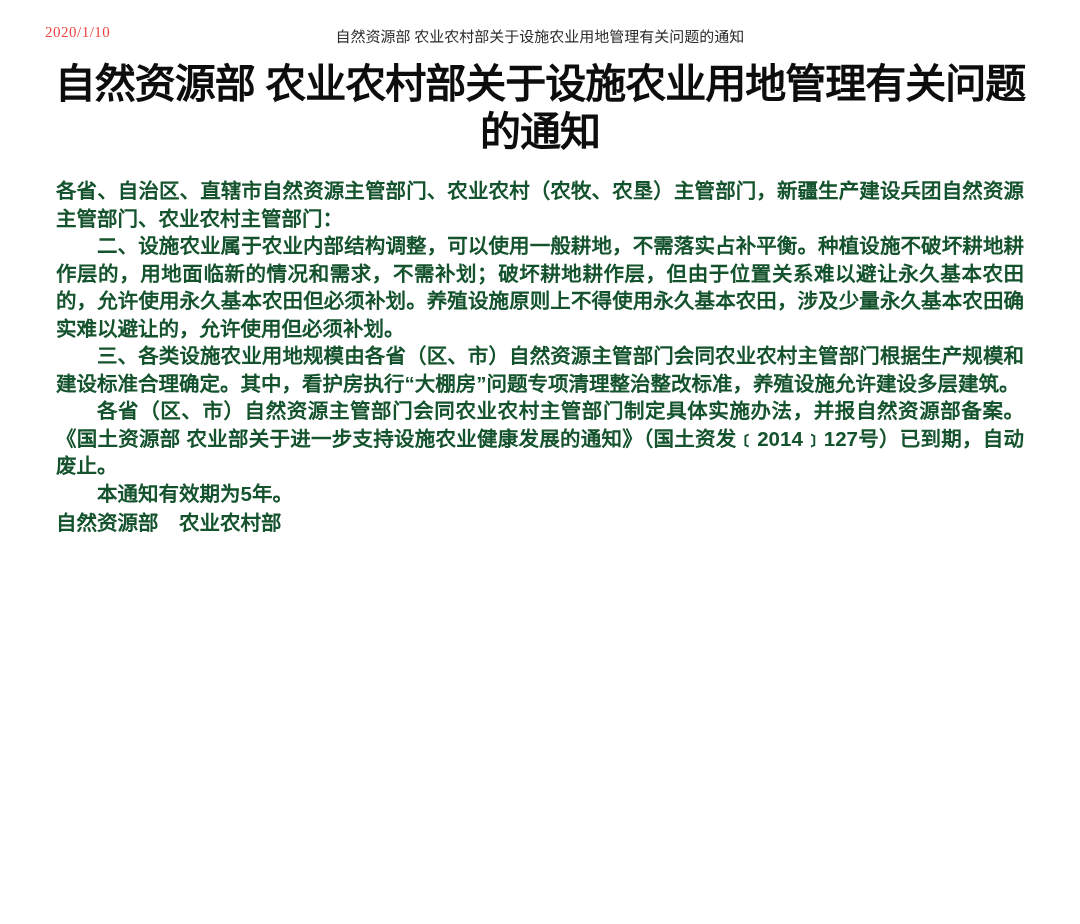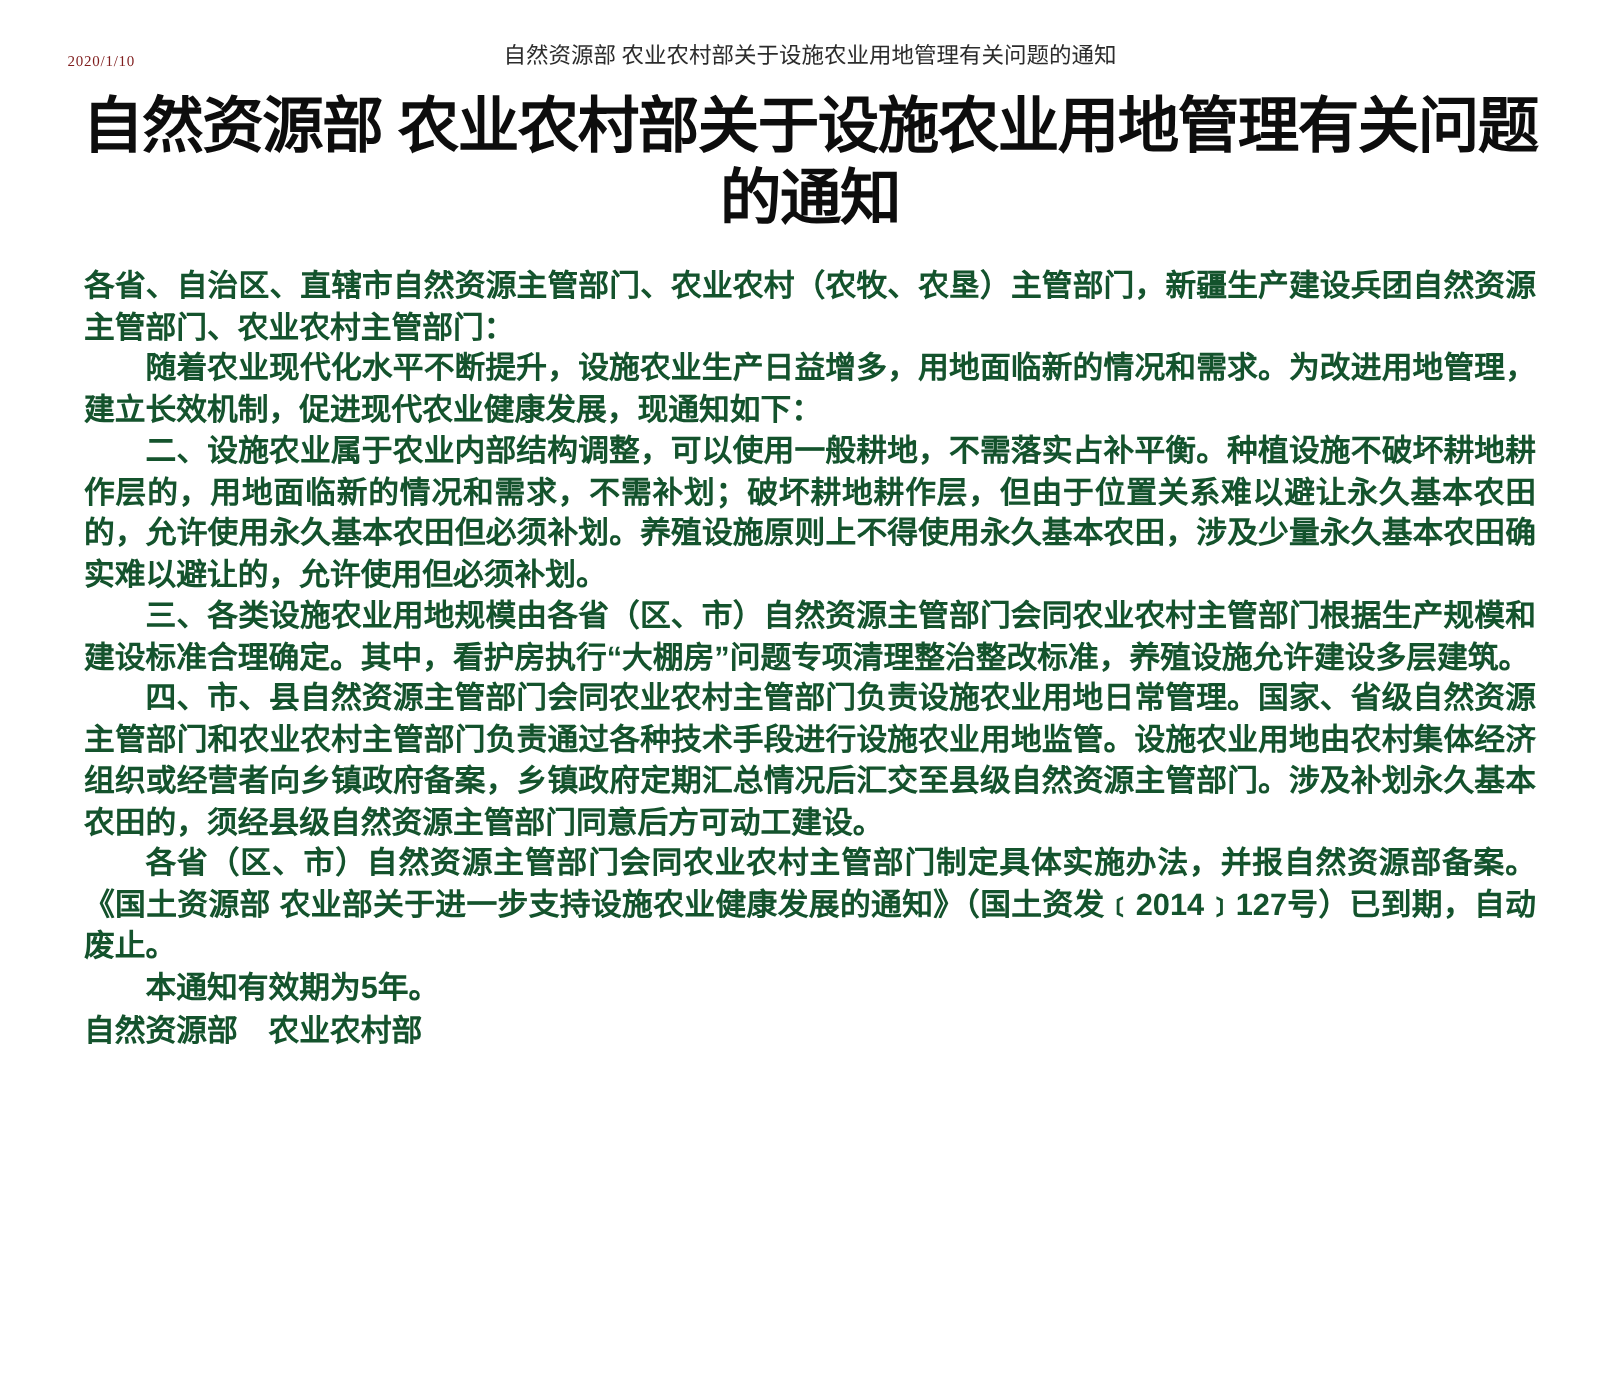--- a/index.html
+++ b/index.html
@@ -16,23 +16,23 @@
   }
   
   .print-bar {
     position: relative;
     height: 46px;
     font-family: "Liberation Serif", serif;
   }
   .print-date {
     position: absolute;
     left: 45px;
-    top: 36px;
-    font-size: 10px;
-    color: #7f1d1d;
+    top: 24px;
+    font-size: 15px;
+    color: #ef4444;
     letter-spacing: 0.5px;
   }
   .print-title {
     position: absolute;
     left: 0;
     right: 0;
     top: 25px;
     text-align: center;
     font-size: 15px;
     color: #2c2c2c;
@@ -69,24 +69,22 @@
 
   <div class="print-bar">
     <span class="print-date">2020/1/10</span>
     <span class="print-title">自然资源部 农业农村部关于设施农业用地管理有关问题的通知</span>
   </div>
 
   <h1 class="doc-title">自然资源部 农业农村部关于设施农业用地管理有关问题的通知</h1>
 
   <div class="doc-body">
     <p class="no-indent">各省、自治区、直辖市自然资源主管部门、农业农村（农牧、农垦）主管部门，新疆生产建设兵团自然资源主管部门、农业农村主管部门：</p>
-    <p>随着农业现代化水平不断提升，设施农业生产日益增多，用地面临新的情况和需求。为改进用地管理，建立长效机制，促进现代农业健康发展，现通知如下：</p>
     <p>二、设施农业属于农业内部结构调整，可以使用一般耕地，不需落实占补平衡。种植设施不破坏耕地耕作层的，用地面临新的情况和需求，不需补划；破坏耕地耕作层，但由于位置关系难以避让永久基本农田的，允许使用永久基本农田但必须补划。养殖设施原则上不得使用永久基本农田，涉及少量永久基本农田确实难以避让的，允许使用但必须补划。</p>
     <p>三、各类设施农业用地规模由各省（区、市）自然资源主管部门会同农业农村主管部门根据生产规模和建设标准合理确定。其中，看护房执行“大棚房”问题专项清理整治整改标准，养殖设施允许建设多层建筑。</p>
-    <p>四、市、县自然资源主管部门会同农业农村主管部门负责设施农业用地日常管理。国家、省级自然资源主管部门和农业农村主管部门负责通过各种技术手段进行设施农业用地监管。设施农业用地由农村集体经济组织或经营者向乡镇政府备案，乡镇政府定期汇总情况后汇交至县级自然资源主管部门。涉及补划永久基本农田的，须经县级自然资源主管部门同意后方可动工建设。</p>
     <p>各省（区、市）自然资源主管部门会同农业农村主管部门制定具体实施办法，并报自然资源部备案。《国土资源部 农业部关于进一步支持设施农业健康发展的通知》（国土资发﹝2014﹞127号）已到期，自动废止。</p>
     <p>本通知有效期为5年。</p>
 
     <div class="signature">
       <p>自然资源部　农业农村部</p>
     </div>
   </div>
 
 </div>
 

